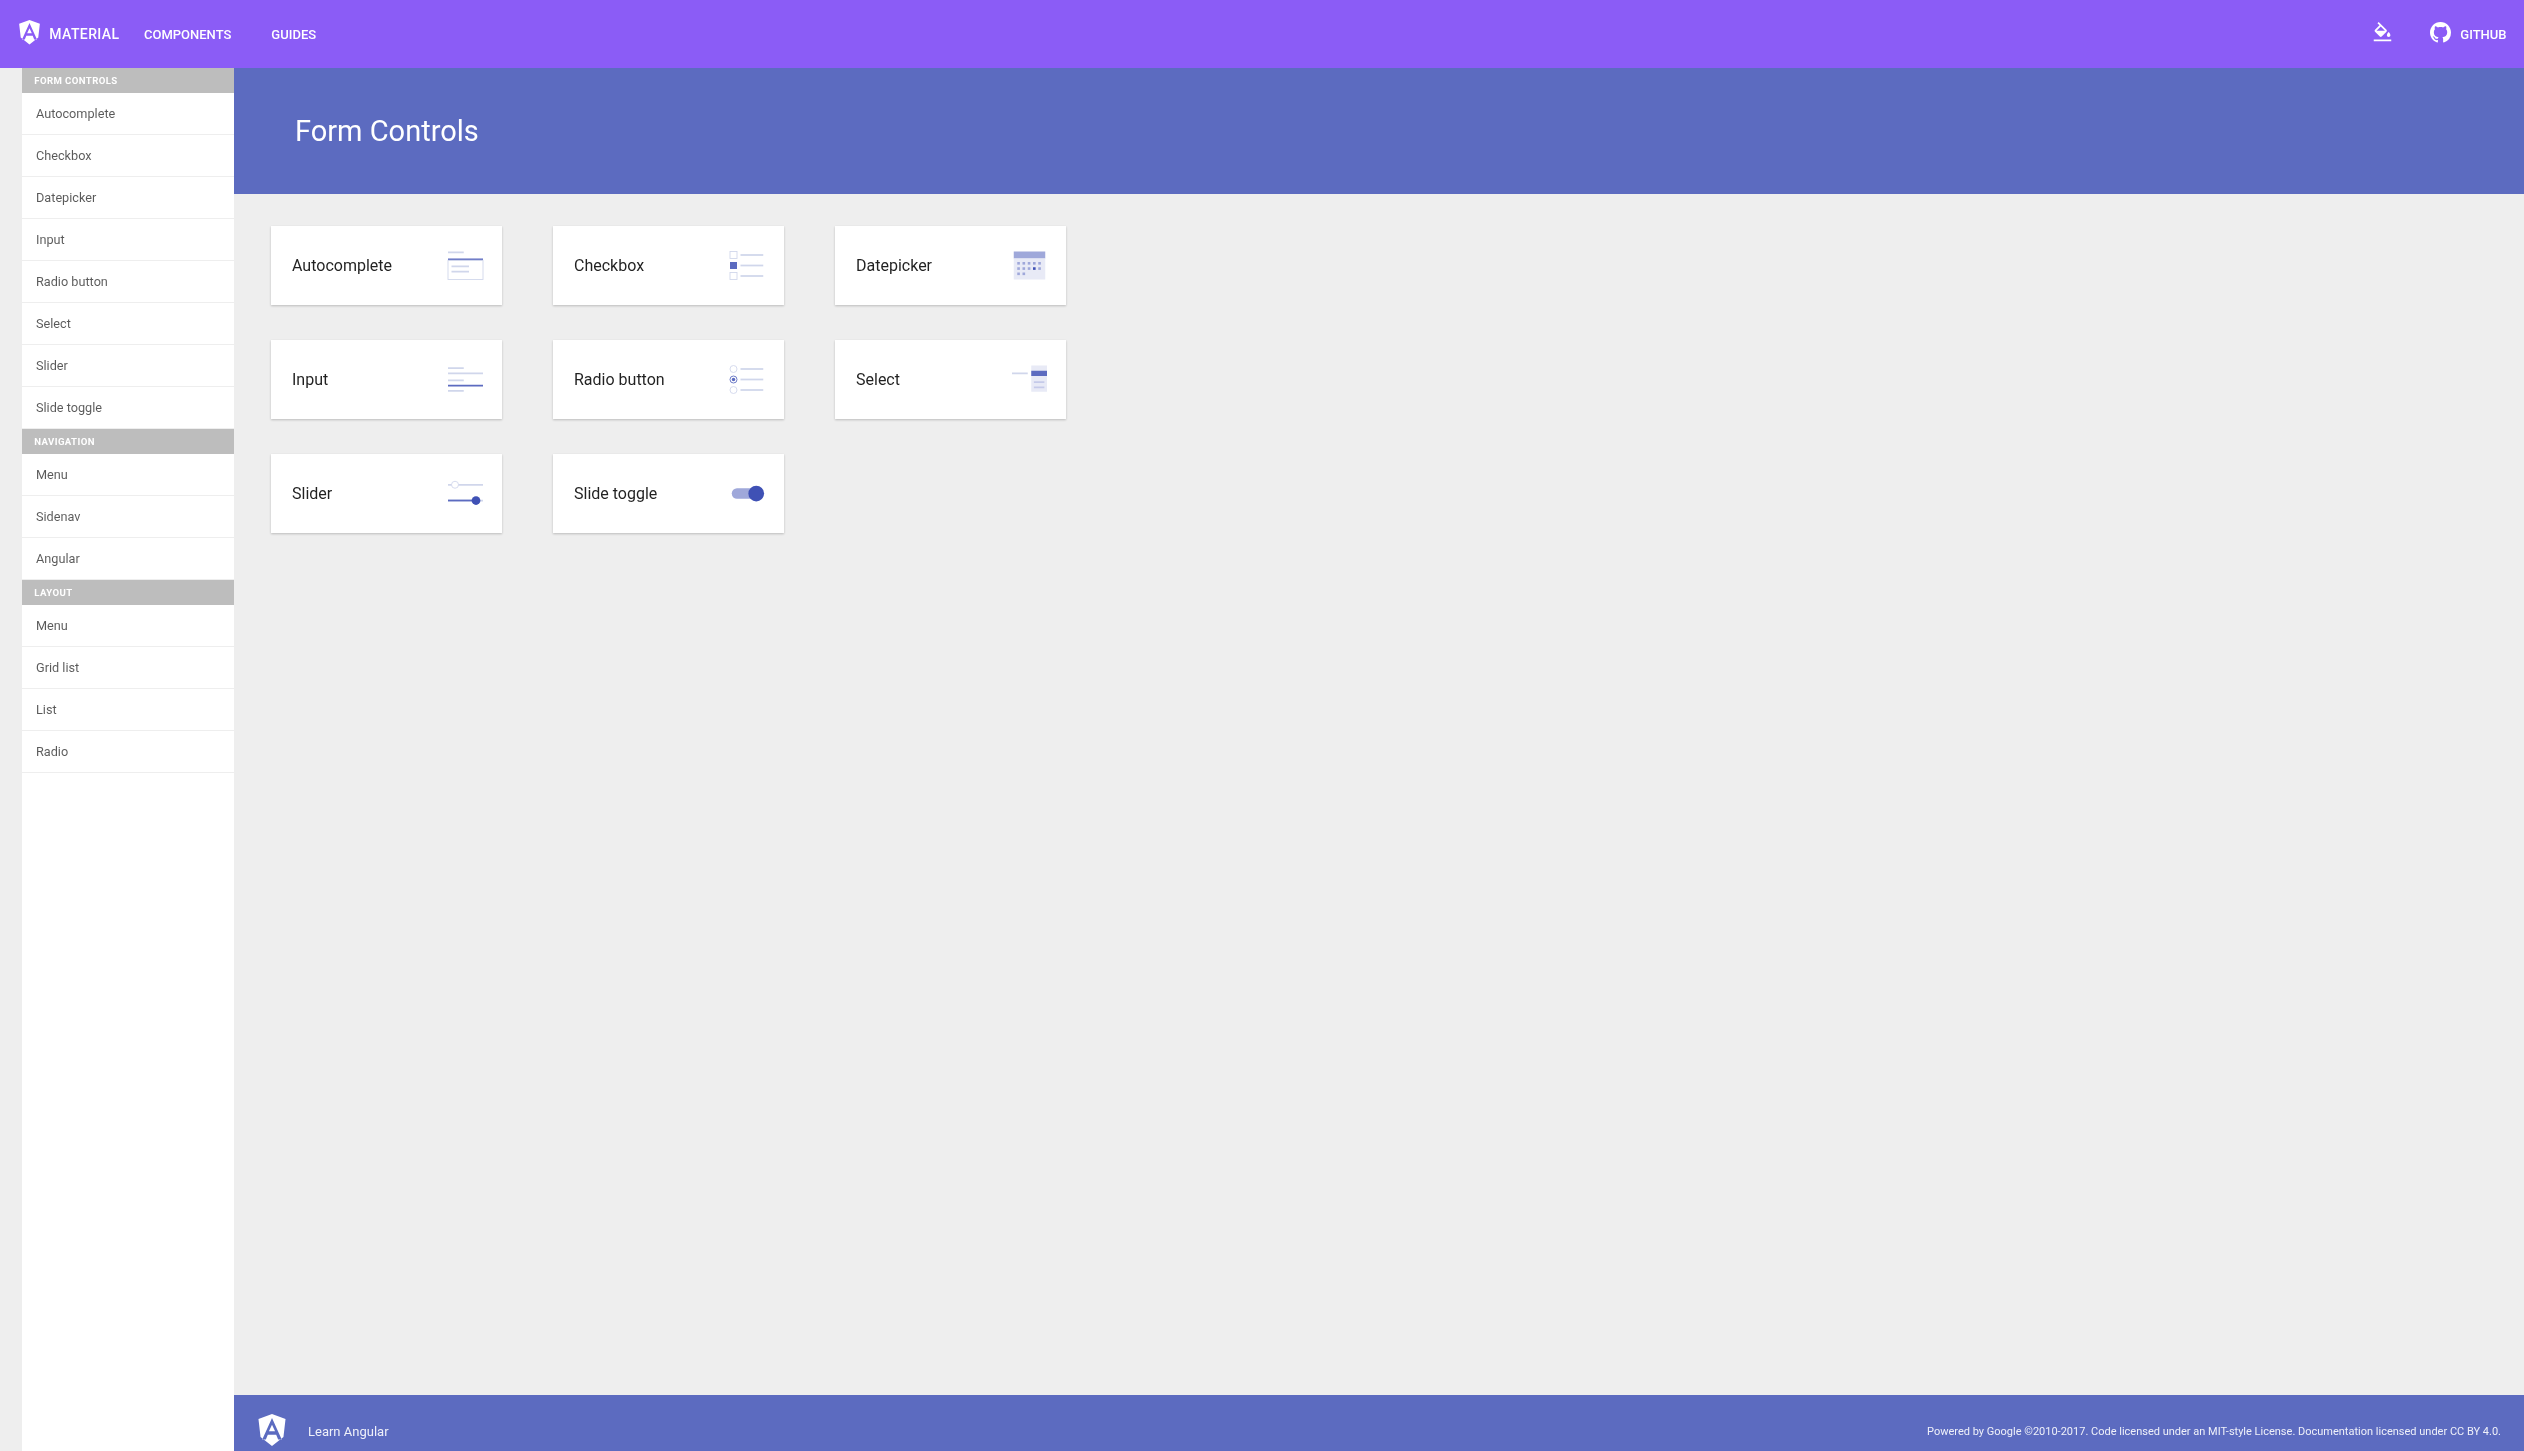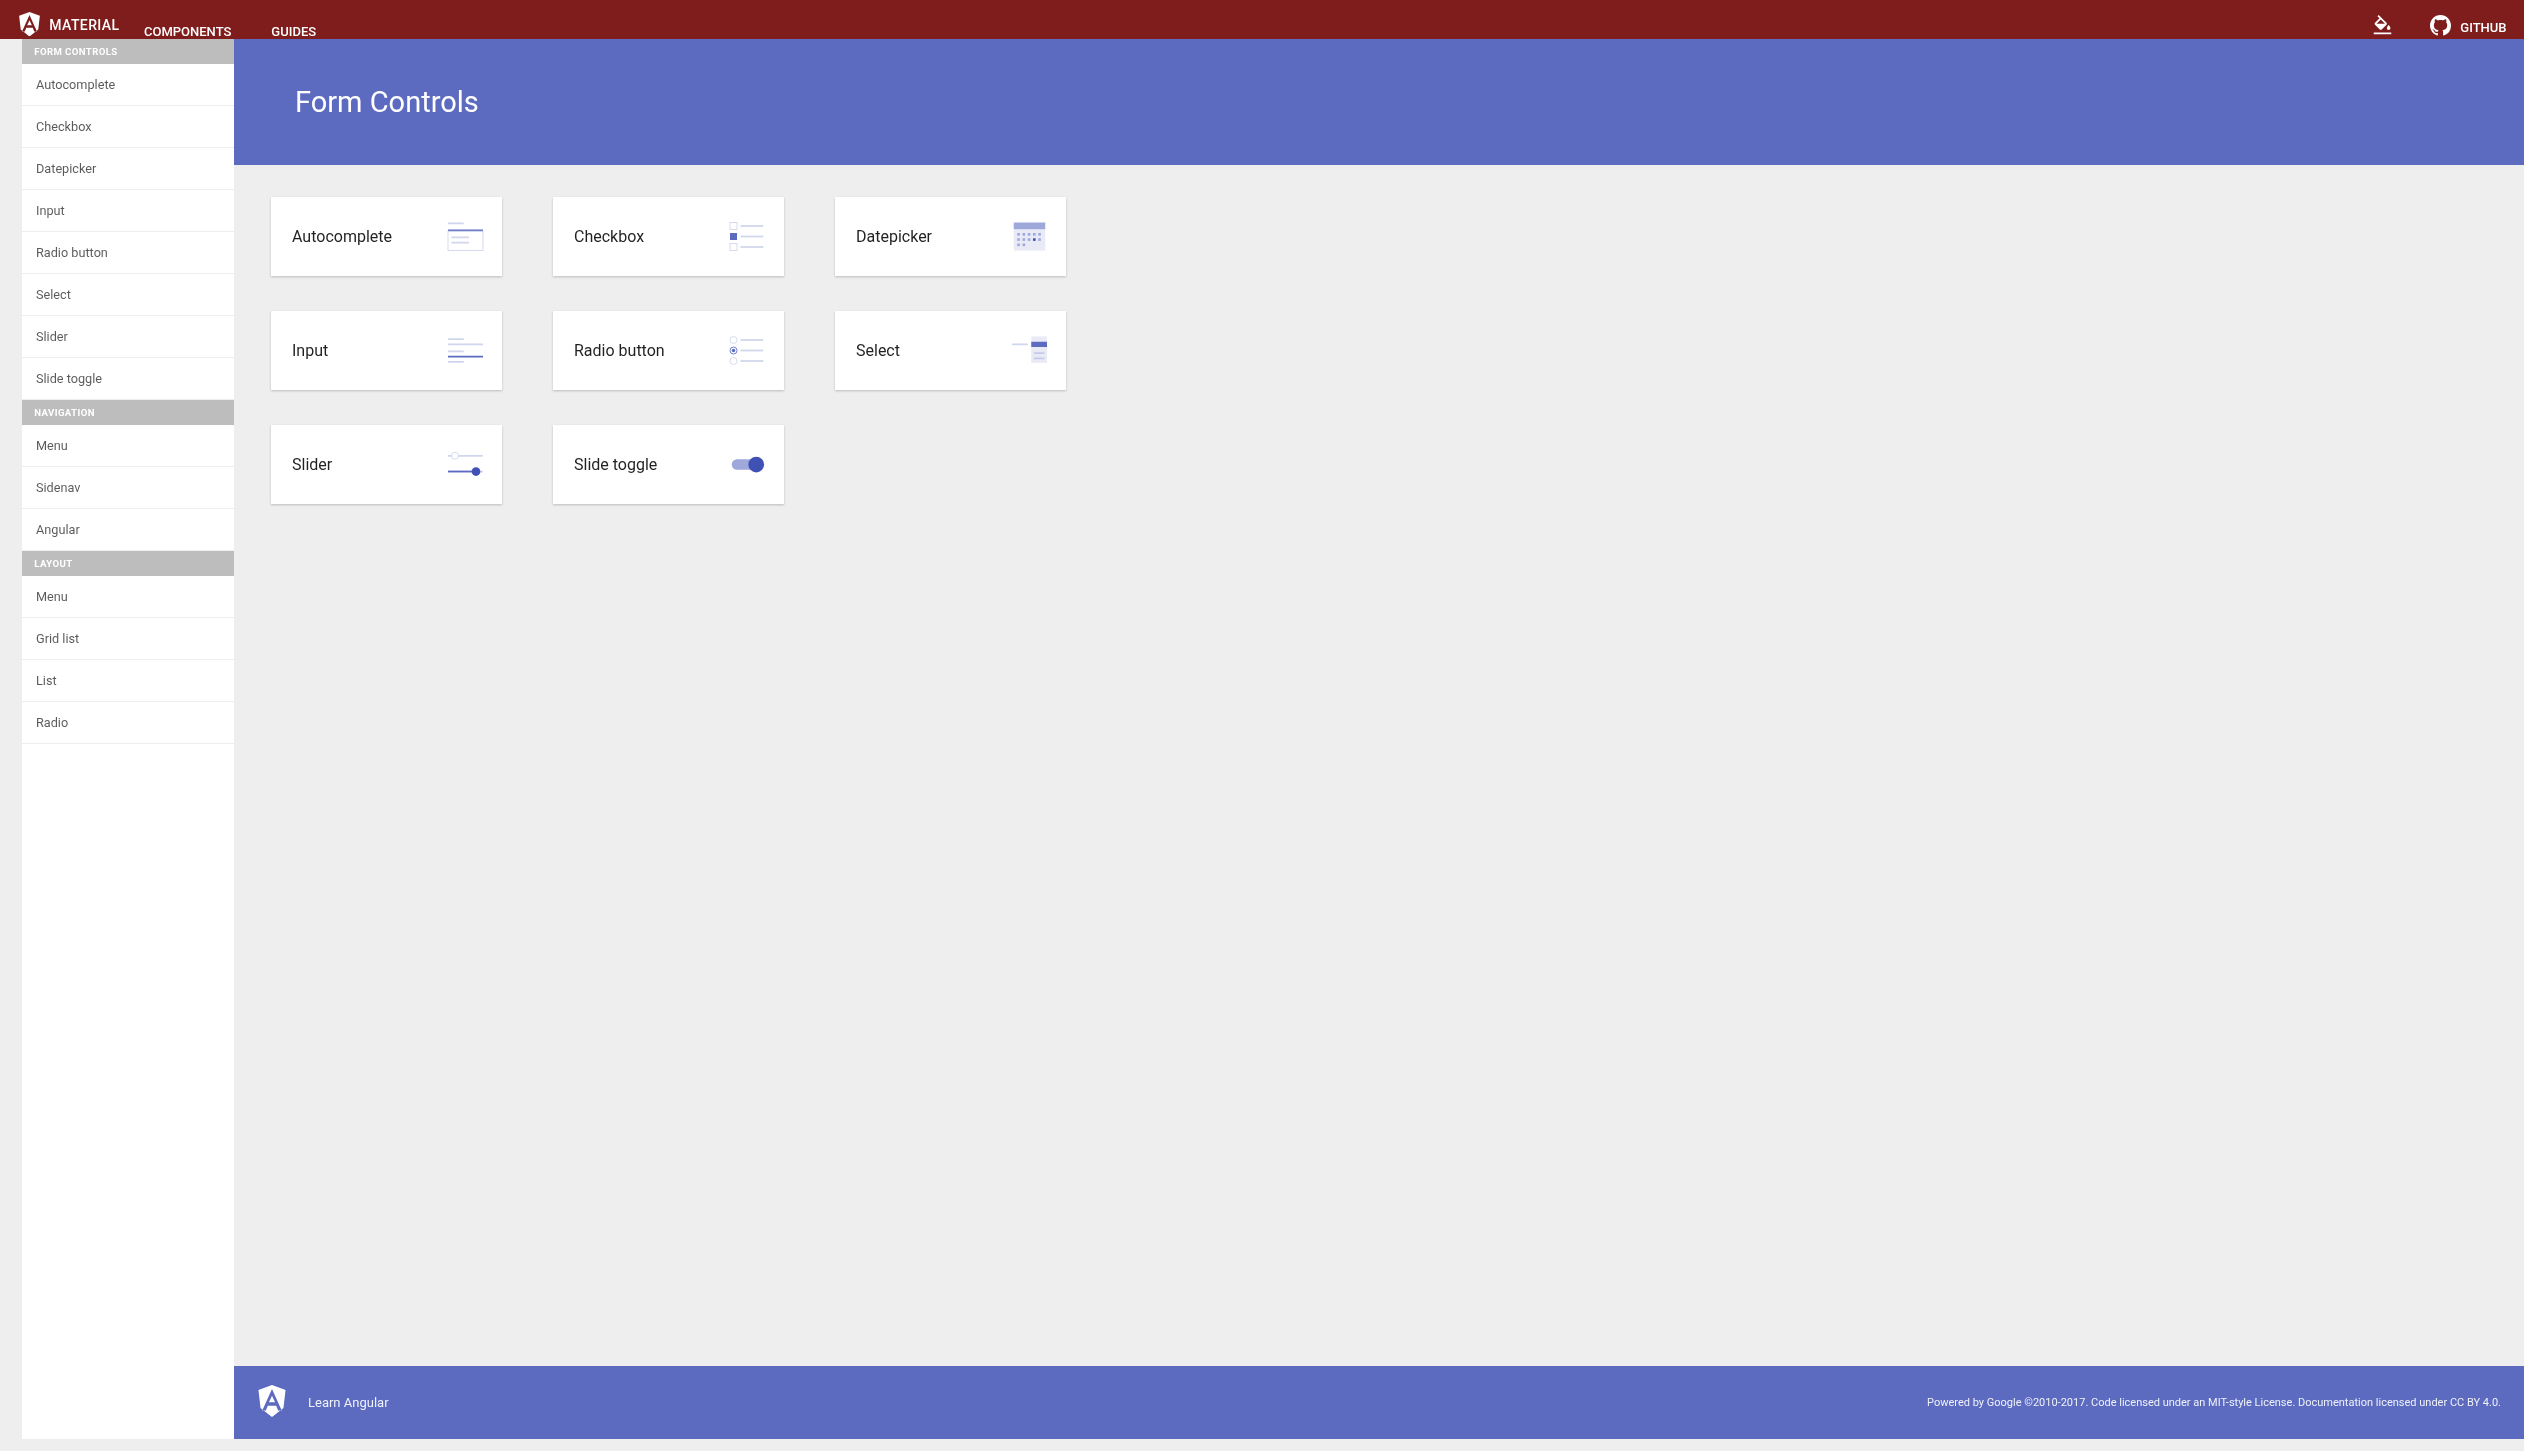--- a/index.html
+++ b/index.html
@@ -1,23 +1,23 @@
 <!DOCTYPE html>
 <html style="font-size:14px"><head>
 <meta charset="utf-8">
 <style>
 * { margin: 0; padding: 0; box-sizing: border-box; }
 body { font-family: Roboto, "Helvetica Neue", Arial, sans-serif; background: #eeeeee; color: rgba(0,0,0,0.87); overflow: hidden; }
 
 
 .header {
-  height: 39px;
-  background: #7f1d1d;
+  height: 68px;
+  background: #8b5cf6;
   display: flex;
-  align-items: flex-end;
+  align-items: center;
   padding: 0 17.5px;
   color: #fff;
 }
 .brand { display: flex; align-items: center; gap: 8.8px; margin-right: 24.5px; }
 .brand-name { font-size: 14px; font-weight: 500; letter-spacing: 0.4px; }
 .nav-links { display: flex; gap: 40px; }
 .nav-link { color: #fff; font-size: 13px; font-weight: 500; cursor: pointer; }
 .header-spacer { flex: 1; }
 .header-actions { display: flex; align-items: center; gap: 37px; }
 .github { display: flex; align-items: center; gap: 8.8px; font-size: 13px; font-weight: 500; cursor: pointer; }

